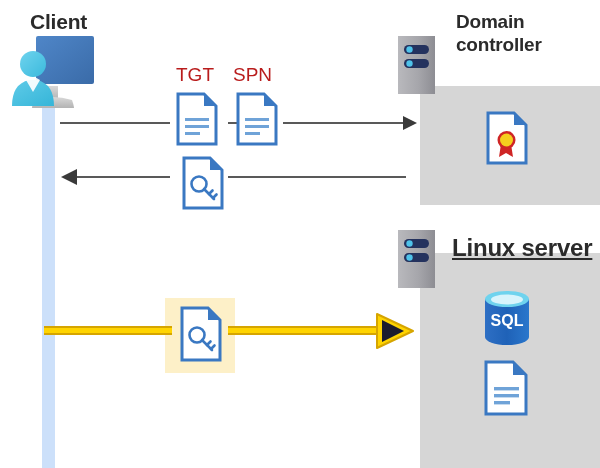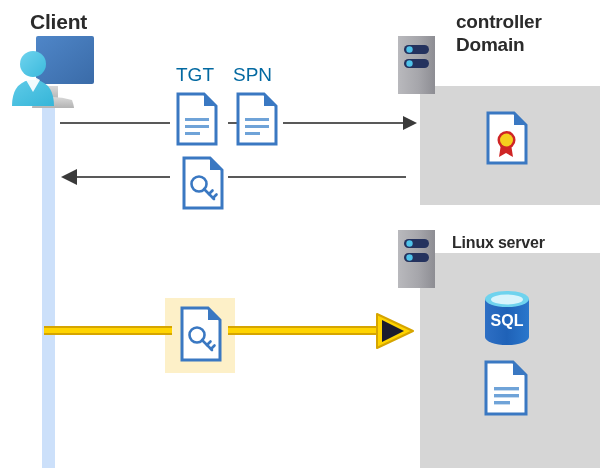--- a/index.html
+++ b/index.html
@@ -4,21 +4,21 @@
 <style>
   html,body{margin:0;padding:0;background:#ffffff;}
   body{width:600px;height:468px;position:relative;overflow:hidden;
        font-family:"Liberation Sans","DejaVu Sans",sans-serif;}
   .stage{position:absolute;left:0;top:8px;width:600px;height:468px;}
 
   
   .title{position:absolute;font-weight:bold;color:#2b2b2b;letter-spacing:-0.2px;}
   #client-title{left:30px;top:2px;font-size:21px;}
   #dc-title{left:456px;top:2px;font-size:19px;line-height:23px;width:140px;}
-  #linux-title{left:452px;top:226px;font-size:16px;}
+  #linux-title{left:452px;top:226px;font-size:24px;text-decoration:underline;}
 
   
   .gray-box{position:absolute;background:#d6d6d6;}
   #dc-box{left:420px;top:78px;width:180px;height:119px;}
   #linux-box{left:420px;top:245px;width:180px;height:218px;}
 
   
   #lifeline{position:absolute;left:42px;top:82px;width:13px;height:380px;background:#cce0fa;}
 
   
@@ -55,21 +55,21 @@
 
   
   .doc{position:absolute;}
   #doc-tgt{left:176px;top:84px;width:42px;height:54px;}
   #doc-spn{left:236px;top:84px;width:42px;height:54px;}
   #doc-key1{left:182px;top:148px;width:42px;height:54px;}
   #doc-key2{left:180px;top:298px;width:42px;height:56px;}
   #doc-cert{left:486px;top:103px;width:42px;height:54px;}
   #doc-keytab{left:484px;top:352px;width:44px;height:56px;}
 
-  .doclabel{position:absolute;font-size:19px;color:#0369a1;}
+  .doclabel{position:absolute;font-size:19px;color:#b91c1c;}
   #lbl-tgt{left:176px;top:56px;}
   #lbl-spn{left:233px;top:56px;}
 
   
   #sql-icon{position:absolute;left:480px;top:282px;width:54px;height:56px;}
 
   
   #keytab-name{position:absolute;left:420px;top:418px;width:180px;text-align:center;
                font-size:20px;color:#3a3a3a;}
 </style>
@@ -134,22 +134,22 @@
     <rect x="0" y="0" width="37" height="58" fill="url(#rackGrad)"></rect>
     <rect x="6" y="9" width="25" height="9" rx="4.5" fill="#24325e"></rect>
     <circle cx="11.5" cy="13.5" r="3.2" fill="#4fc3ea"></circle>
     <rect x="6" y="23" width="25" height="9" rx="4.5" fill="#24325e"></rect>
     <circle cx="11.5" cy="27.5" r="3.2" fill="#4fc3ea"></circle>
   </svg>
 
   <div class="title" id="client-title">Client</div>
 
   <div class="title" id="dc-title">
+    <div>Domain</div>
     <div>controller</div>
-    <div>Domain</div>
   </div>
 
   <div class="title" id="linux-title">Linux server</div>
 
   <div class="ln" id="ln-1a"></div>
   <div class="ln" id="ln-1b"></div>
   <div class="ln" id="ln-1c"></div>
   <div class="arrowhead" id="ah-right1"></div>
 
   <div class="doclabel" id="lbl-tgt">TGT</div>

